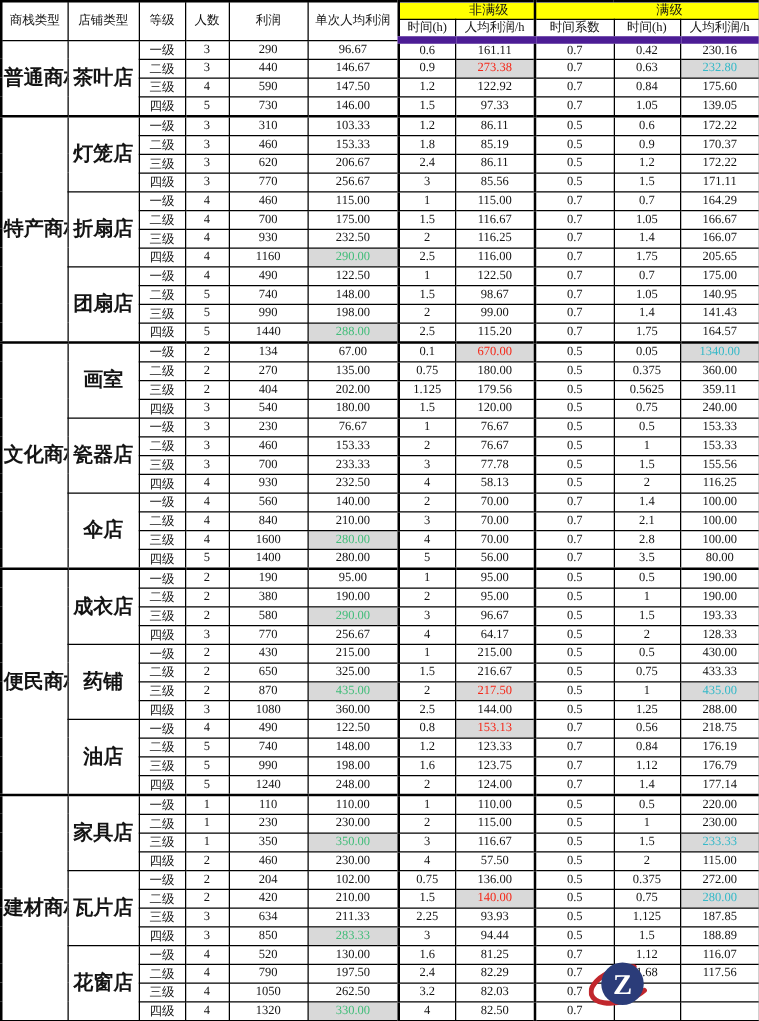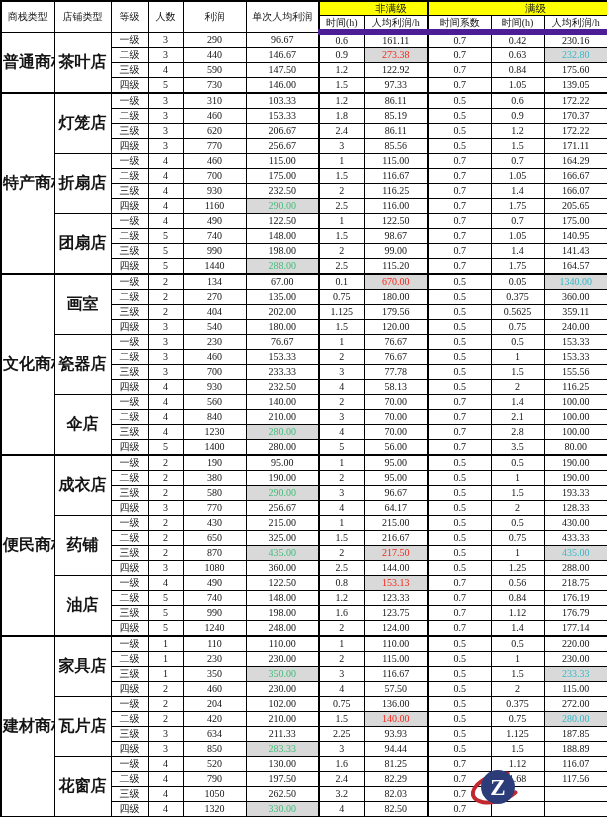--- a/index.html
+++ b/index.html
@@ -394,21 +394,21 @@
         <td>210.00</td>
         <td class="sec-left">3</td>
         <td>70.00</td>
         <td class="sec-left">0.7</td>
         <td>2.1</td>
         <td>100.00</td>
       </tr>
       <tr>
         <td>三级</td>
         <td>4</td>
-        <td>1230</td>
+        <td>1600</td>
         <td class="hl c-green">280.00</td>
         <td class="sec-left">4</td>
         <td>70.00</td>
         <td class="sec-left">0.7</td>
         <td>2.8</td>
         <td>100.00</td>
       </tr>
       <tr>
         <td>四级</td>
         <td>5</td>

